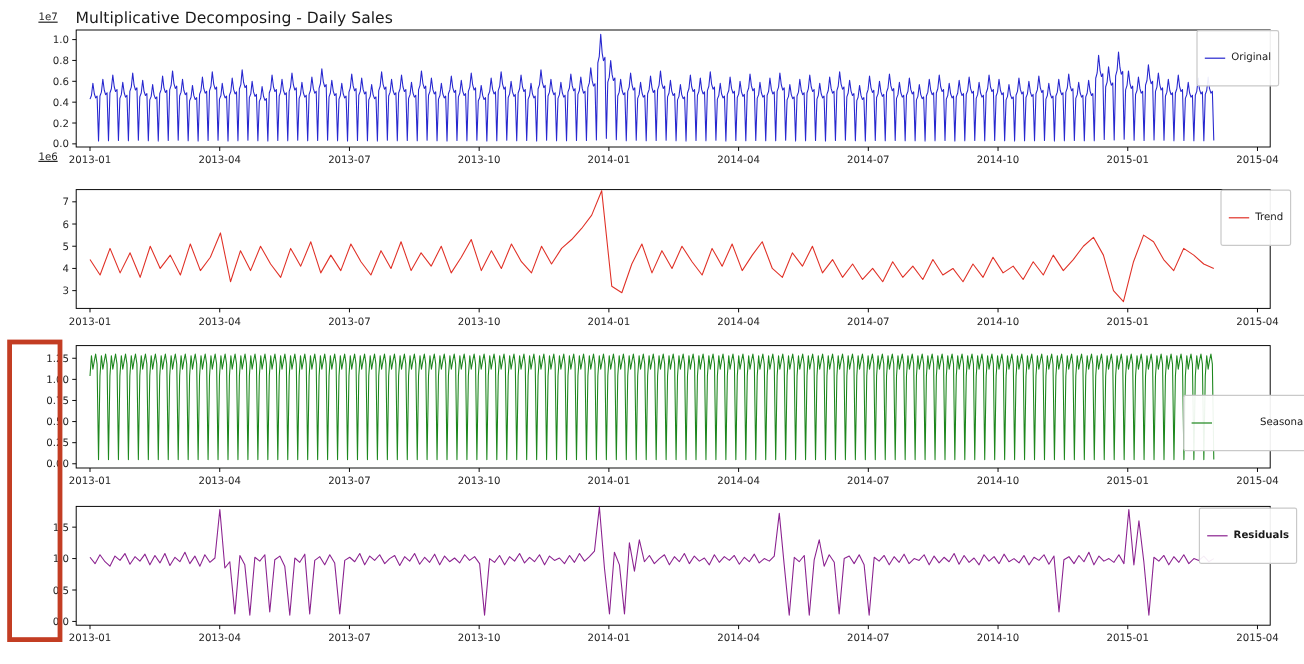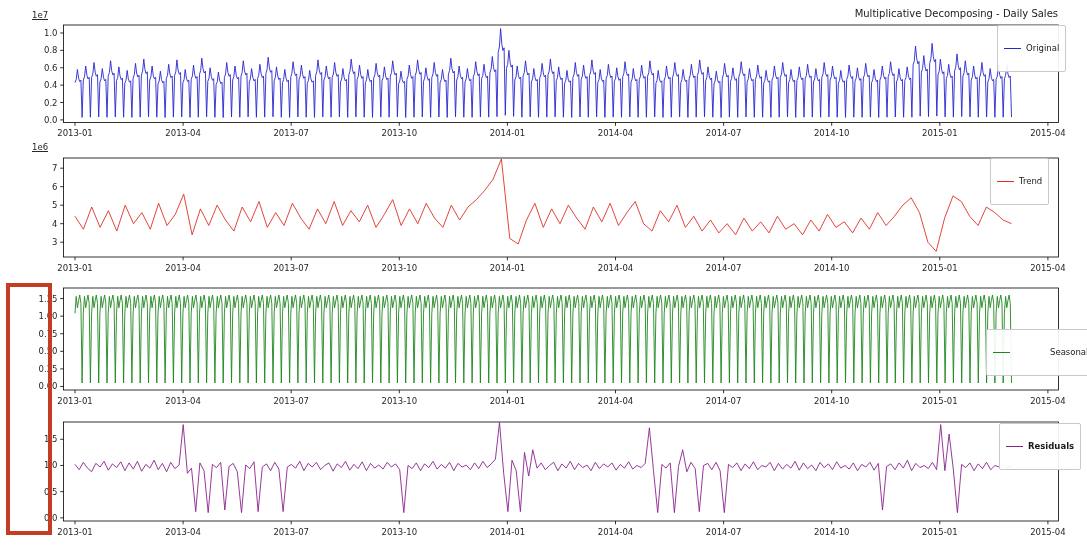--- a/index.html
+++ b/index.html
@@ -1,29 +1,29 @@
 <!DOCTYPE html>
 <html><head>
 <meta charset="utf-8">
 <style>
   html,body{margin:0;padding:0;background:#fff;}
   #figure{position:relative;width:1087px;height:553px;background:#fff;
           font-family:"DejaVu Sans",sans-serif;overflow:hidden;}
-  #figure-title{position:absolute;left:63px;top:8px;width:995px;text-align:right;
-          font-size:10px;color:#1a1a1a;}
+  #figure-title{position:absolute;left:63px;top:8px;width:995px;text-align:left;
+          font-size:13px;color:#1a1a1a;}
   .offset-label{position:absolute;font-size:8.5px;color:#262626;text-decoration:underline;}
   #offset-1{left:32px;top:10px;}
-  #offset-2{left:32px;top:142px;}
+  #offset-2{left:32px;top:126px;}
   svg text{font-family:"DejaVu Sans",sans-serif;}
   .legend{position:absolute;display:flex;align-items:center;gap:5px;
           padding:18px 6px;border:1px solid #c9c9c9;border-radius:2px;
           background:rgba(255,255,255,.92);font-size:8.5px;color:#1a1a1a;line-height:1;}
   .legend-line{display:inline-block;width:17px;height:0;border-top:1.5px solid #000;}
   #legend-0{left:997px;top:25px;}
-  #legend-1{left:990px;top:158px;text-align:right;}
+  #legend-1{left:1017px;top:158px;text-align:right;}
   #legend-2{left:986px;top:329px;gap:40px;}
   #legend-3{left:999px;top:423px;font-weight:bold;}
   #highlight-rect{position:absolute;left:6px;top:283px;width:46px;height:252px;
           border:4px solid #c33d23;box-sizing:border-box;background:transparent;}
 </style>
 </head>
 <body>
 
 <div id="figure">
   <div id="figure-title">Multiplicative Decomposing - Daily Sales</div>

